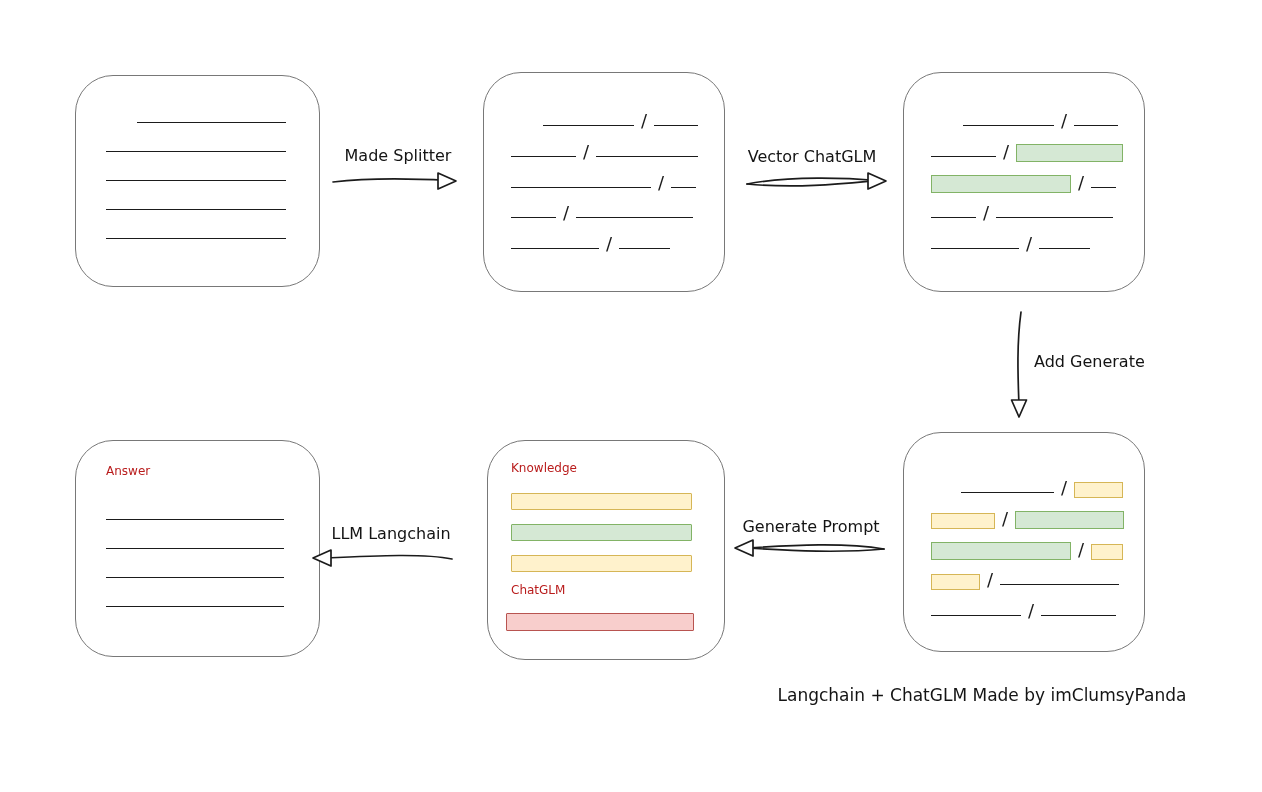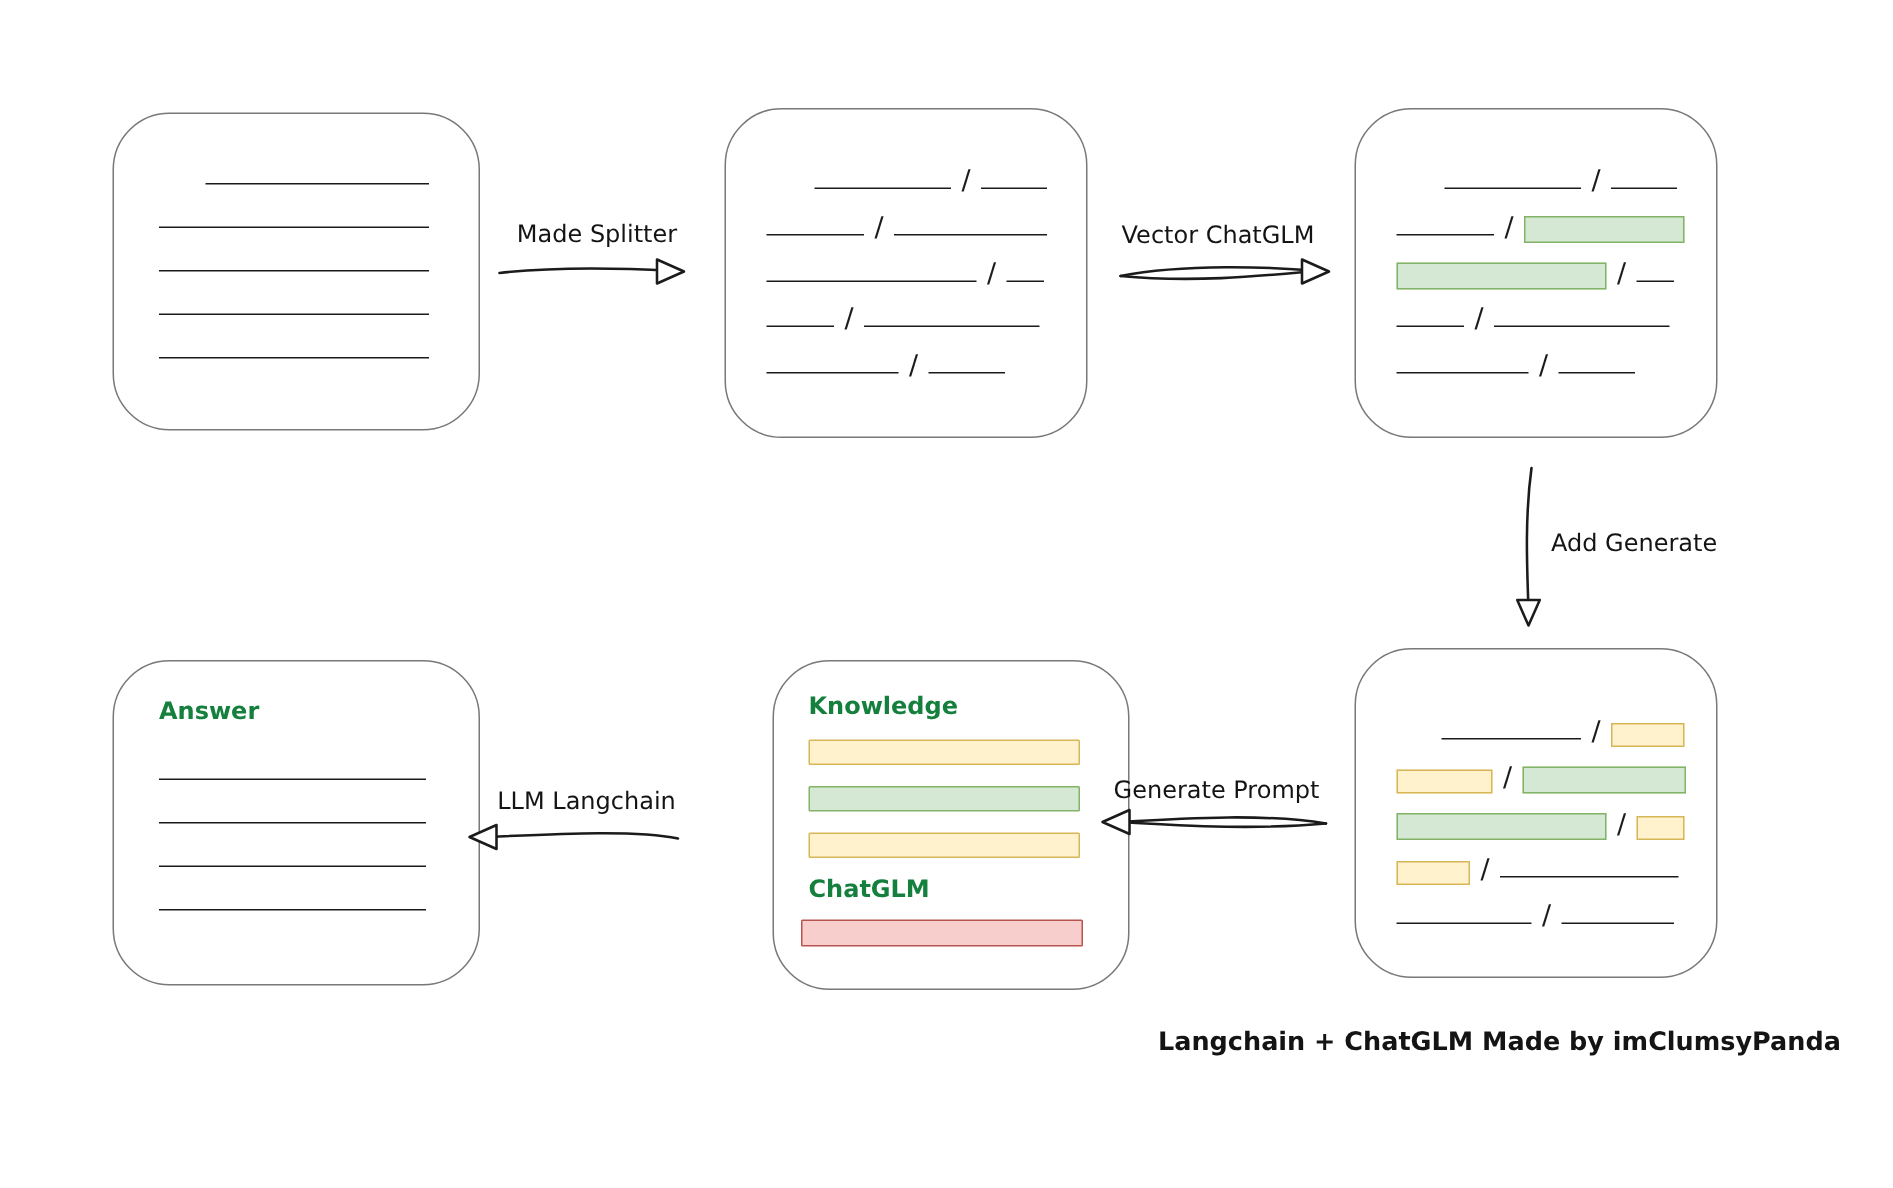--- a/index.html
+++ b/index.html
@@ -1,22 +1,22 @@
 <!DOCTYPE html>
 <html style="--ink: #1b1b1b; --box-border: #787878; --green-fill: #d5e8d4; --green-border: #82b366; --yellow-fill: #fff2cc; --yellow-border: #d6b656; --red-fill: #f8cecc; --red-border: #b85450;"><head>
 <meta charset="utf-8">
 <style>
   html,body{margin:0;padding:0;background:#ffffff;}
   #canvas{position:relative;width:1262px;height:792px;background:#ffffff;overflow:hidden;
           font-family:"DejaVu Sans","Liberation Sans",sans-serif;color:#1b1b1b;}
   .box{position:absolute;background:#fff;border:1.4px solid var(--box-border);border-radius:38px;}
-  .box-label{position:absolute;font-size:16px;font-weight:700;color:#15803d;white-space:nowrap;}
+  .box-label{position:absolute;font-size:12px;font-weight:400;color:#b91c1c;white-space:nowrap;}
   .arrow-label{position:absolute;font-size:16px;font-weight:500;text-align:center;color:#141414;white-space:nowrap;}
   #caption{position:absolute;left:772px;top:685px;width:420px;text-align:center;
-           font-size:17px;font-weight:700;color:#141414;white-space:nowrap;}
+           font-size:17px;font-weight:400;color:#141414;white-space:nowrap;}
 
   
   .line-stack{position:absolute;display:flex;flex-direction:column;justify-content:space-between;}
   .tline{display:block;height:0;border-bottom:1.8px solid var(--ink);}
 
   
   .chunk-rows{position:absolute;left:27px;top:31px;right:6px;height:145px;
               display:flex;flex-direction:column;justify-content:space-between;}
   .chunk-row{display:flex;align-items:flex-end;gap:7px;height:22px;}
   .seg{display:block;}
@@ -135,21 +135,21 @@
           <span class="seg line" style="width: 119px;"></span>
         </div>
         <div class="chunk-row">
           <span class="seg line" style="width: 90px;"></span>
           <span class="slash">/</span>
           <span class="seg line" style="width: 75px;"></span>
         </div>
       </div>
   </div>
 
-  <div class="box" id="box-prompt" style="left:487px;top:440px;width:236px;height:218px;margin-left:28px;">
+  <div class="box" id="box-prompt" style="left:487px;top:440px;width:236px;height:218px;">
     <div class="box-label" style="left:23px;top:20px;">Knowledge</div>
     <div class="bar-stack">
         <div class="bar yellow"></div>
         <div class="bar green"></div>
         <div class="bar yellow"></div>
       </div>
     <div class="box-label" style="left:23px;top:142px;">ChatGLM</div>
     <div id="question-bar" class="bar red"></div>
   </div>
 

